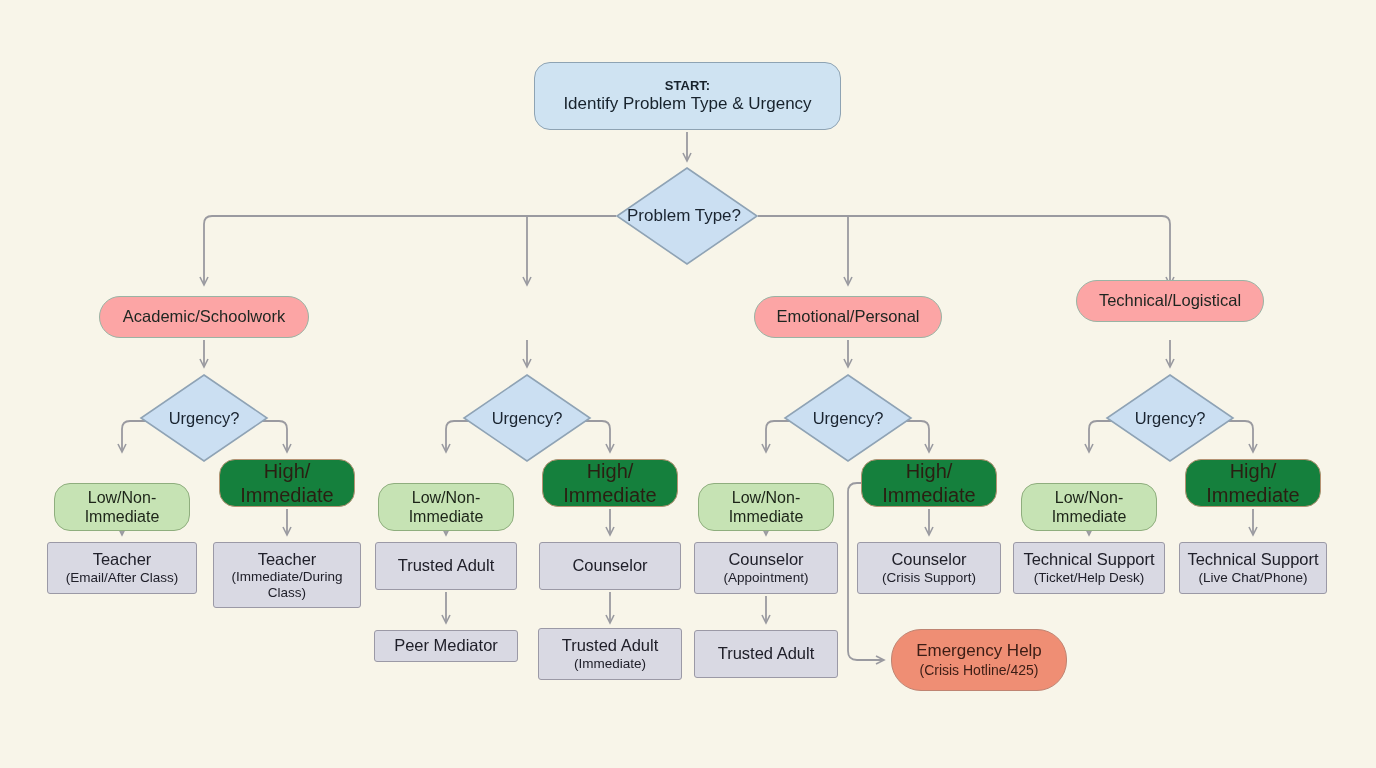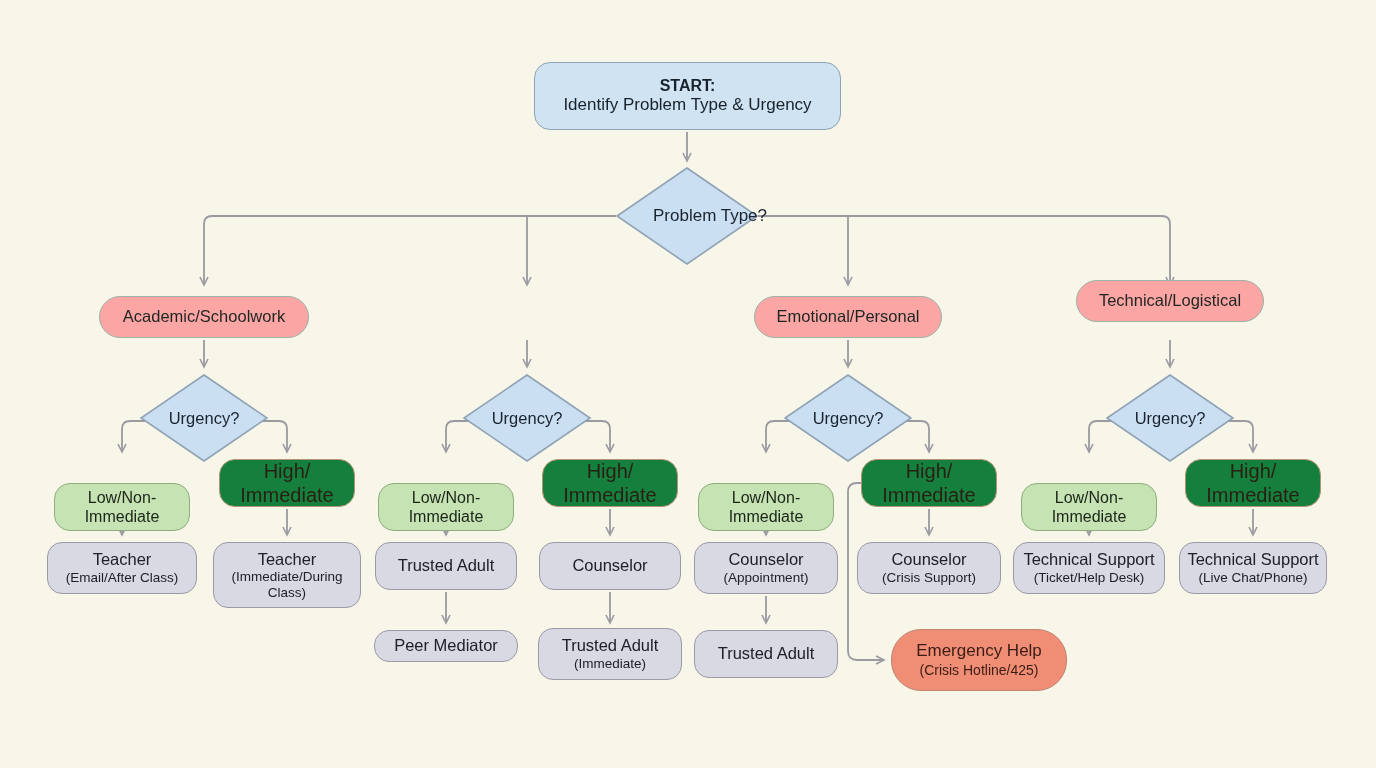--- a/index.html
+++ b/index.html
@@ -13,35 +13,35 @@
   .edges{position:absolute;left:0;top:0;}
   .node{
     position:absolute;box-sizing:border-box;
     display:flex;flex-direction:column;align-items:center;justify-content:center;
     text-align:center;line-height:1.2;padding:2px 6px;
   }
   .start{
     background:#cfe3f2;border:1.6px solid #8ea3b3;border-radius:16px;
     color:#17222c;font-size:17px;
   }
-  .start .t{font-weight:bold;font-size:16px;}
+  .start .t{font-weight:bold;font-size:13px;}
   .category{
     background:#fca5a5;border:1.6px solid #9ab3a4;border-radius:21px;
     color:#1d2520;font-size:16.5px;
   }
   .low{
     background:#c6e3b4;border:1.6px solid #8fae7e;border-radius:16px;
     color:#1c2418;font-size:16px;margin-top:24px;
   }
   .high{
     background:#15803d;border:1.6px solid #b59273;border-radius:16px;
     color:#2a1f12;font-size:20px;
   }
   .leaf{
-    background:#d9d9e3;border:1.6px solid #9b99a6;border-radius:15px;
+    background:#d9d9e3;border:1.6px solid #9b99a6;border-radius:3px;
     color:#20202a;
   }
   .leaf .t{font-size:16.5px;}
   .leaf .d{font-size:13.5px;line-height:1.15;}
   .emergency{
     background:#ef8e74;border:1.6px solid #bf8472;border-radius:30px;
     color:#3c1d15;
   }
   .emergency .t{font-size:17px;}
   .emergency .d{font-size:14px;}
@@ -104,21 +104,21 @@
       <polygon points="848,375 911,418 848,461 785,418"></polygon>
       <polygon points="1170,375 1233,418 1170,461 1107,418"></polygon>
     </g>
   </svg>
 
   <div class="node start" style="left:534px;top:62px;width:307px;height:68px;">
     <span class="t">START:</span>
     <span>Identify Problem Type &amp; Urgency</span>
   </div>
 
-  <div class="dlabel" style="left:640px;top:188px;width:140px;height:56px;font-size:17px;">Problem Type?</div>
+  <div class="dlabel" style="left:614px;top:188px;width:140px;height:56px;font-size:17px;">Problem Type?</div>
   <div class="dlabel" style="left:139px;top:404px;width:130px;height:28px;">Urgency?</div>
   <div class="dlabel" style="left:462px;top:404px;width:130px;height:28px;">Urgency?</div>
   <div class="dlabel" style="left:783px;top:404px;width:130px;height:28px;">Urgency?</div>
   <div class="dlabel" style="left:1105px;top:404px;width:130px;height:28px;">Urgency?</div>
 
   <div class="node category" style="left:99px;top:296px;width:210px;height:42px;">Academic/Schoolwork</div>
   <div class="node category" style="left:754px;top:296px;width:188px;height:42px;">Emotional/Personal</div>
   <div class="node category" style="left:1076px;top:280px;width:188px;height:42px;">Technical/Logistical</div>
 
   <div class="node low" style="left:54px;top:459px;width:136px;height:48px;">

